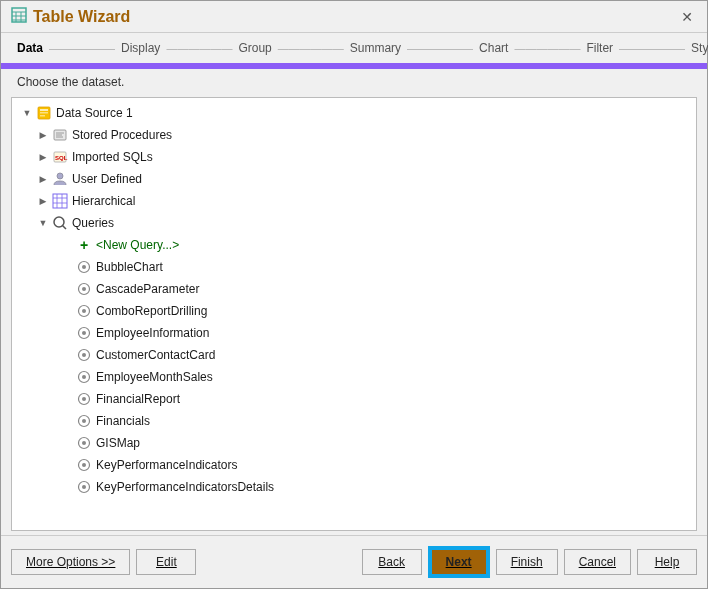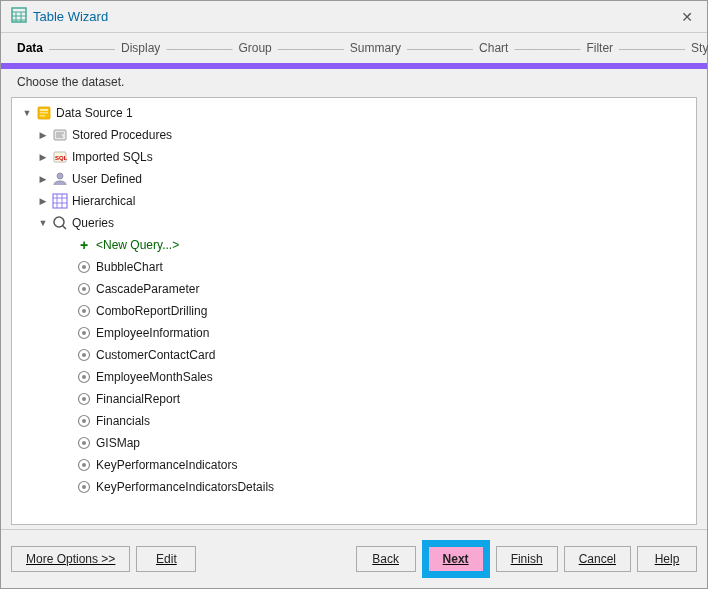--- a/index.html
+++ b/index.html
@@ -30,23 +30,23 @@
       align-items: center;
       justify-content: space-between;
       height: 32px;
     }
     .title-bar-left {
       display: flex;
       align-items: center;
       gap: 6px;
     }
     .title-text {
-      font-size: 13px;
-      font-weight: 400;
-      color: #0369a1;
+      font-size: 16px;
+      font-weight: 700;
+      color: #a16207;
     }
     .close-btn {
       width: 20px;
       height: 20px;
       display: flex;
       align-items: center;
       justify-content: center;
       cursor: pointer;
       color: #555;
       font-size: 14px;
@@ -151,22 +151,22 @@
     .btn {
       padding: 5px 14px;
       font-size: 12px;
       border: 1px solid #aaa;
       background: #f0f0f0;
       cursor: pointer;
       min-width: 60px;
       color: #222;
     }
     .btn.primary {
-      background: #f9a8d4;
-      border: 7px solid #0ea5e9;
+      background: #a16207;
+      border: 4px solid #0ea5e9;
       font-weight: 600;
       text-align: right;
     }
     .spacer { flex: 1; }
 
     
     .wizard-icon svg { width: 16px; height: 16px; }
   </style>
 </head>
 <body>

